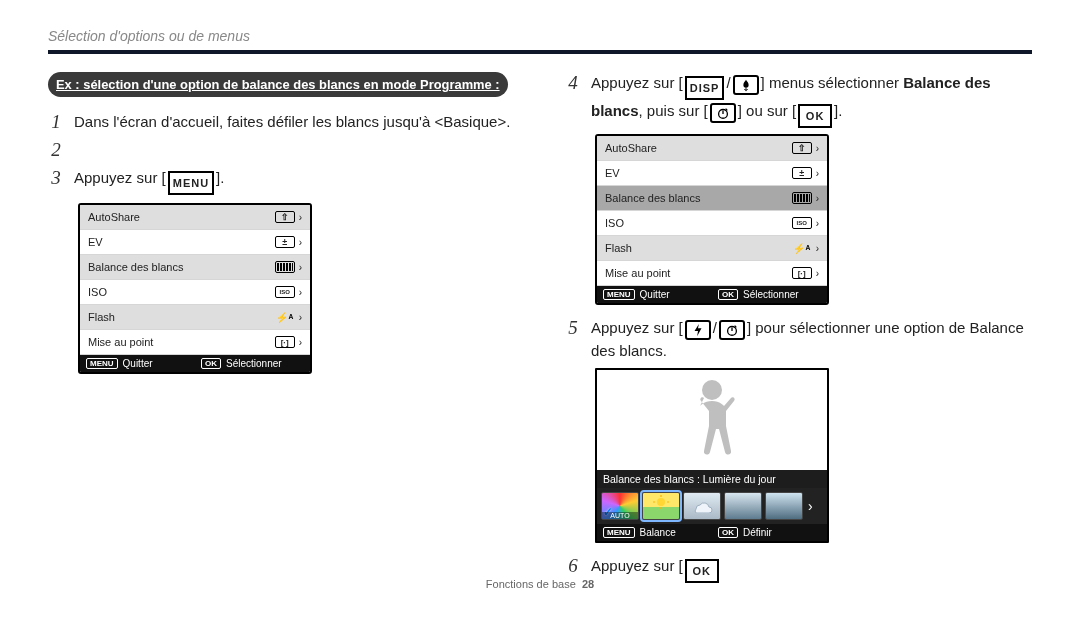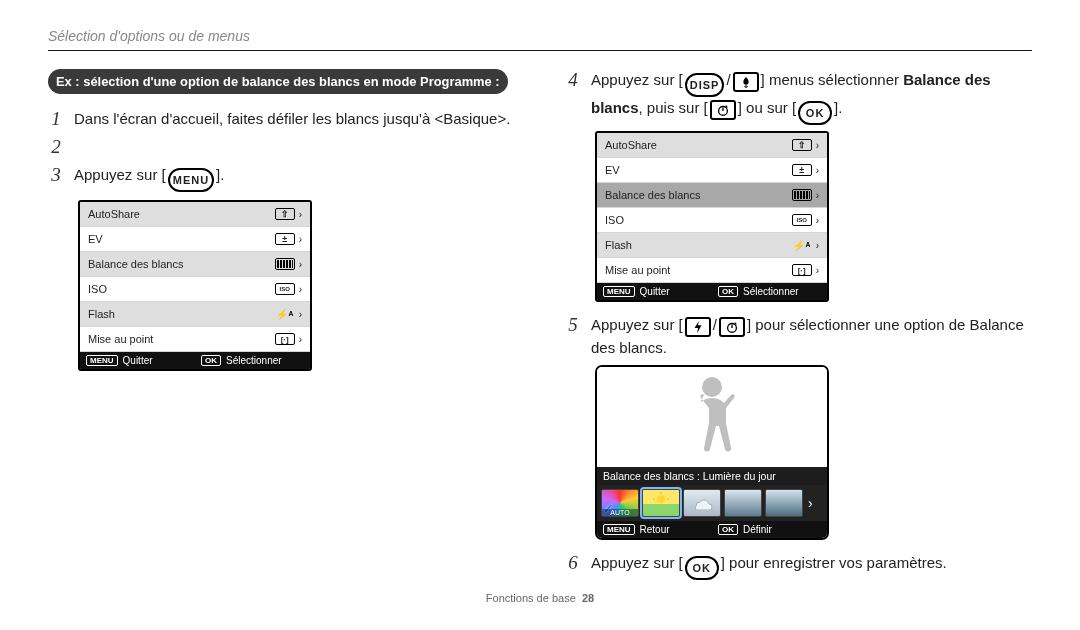--- a/index.html
+++ b/index.html
@@ -13,43 +13,44 @@
     box-sizing:border-box;
   }
   .page{
     position:absolute;
     left:48px; right:48px; top:28px; bottom:20px;
   }
   .breadcrumb{
     font-size:14px;
     color:#888;
     font-style:italic;
-    border-bottom:1px solid #0f172a;
+    border-bottom:4px solid #0f172a;
     padding-bottom:6px;
     margin-bottom:18px;
   }
   .columns{display:flex; gap:50px;}
   .col{flex:1;}
   .note-bar{
     background:#3a3a3a;
     color:#fff;
     border-radius:14px;
     padding:5px 8px;
     font-size:12.9px;
     font-weight:600;
     display:inline-block;
     margin-bottom:14px;
+    text-decoration:underline;
   }
   ol.steps{list-style:none; padding:0; margin:0 0 0 0;}
   ol.steps>li{display:flex; align-items:flex-start; gap:10px; margin-bottom:6px; font-size:15px; line-height:22px;}
   .stepnum{font-style:italic; font-family:"Georgia",serif; font-size:19px; color:#333; min-width:16px; text-align:center;}
   .angle{font-weight:400;}
   .inline-icon{
     display:inline-flex; align-items:center; justify-content:center;
-    border:2px solid #000; border-radius:12px;
+    border:2px solid #000; border-radius:0;
     min-width:24px; height:20px; padding:0 3px;
     font-weight:700; font-size:11px;
     background:#fff;
     vertical-align:-4px;
     letter-spacing:1px;
     margin:0 2px;
   }
   .inline-icon.small{height:16px; min-width:16px; border-radius:3px; font-size:10px;}
   .inline-button-label{font-family:Arial; font-weight:800;}
   .inline-icon svg{width:14px;height:14px;display:block;}
@@ -79,21 +80,21 @@
     display:flex; background:#111; color:#fff;
     font-size:10px;
   }
   .cam-footer>div{flex:1; display:flex; align-items:center; gap:5px; padding:3px 6px;}
   .cam-footer .pill{border:1px solid #fff; border-radius:2px; padding:0 3px; font-weight:700; font-size:8px;}
   .chev{font-size:10px;color:#222;}
 
   .wb-preview{
     width:230px;
     border:2px solid #000;
-    border-radius:7px;
+    border-radius:1px;
     background:#fff;
     margin-left:30px;
     margin-top:4px;
     overflow:hidden;
   }
   .wb-live{height:100px; background:#fff; position:relative;}
   .wb-live .silhouette{
     position:absolute; left:50%; top:6px; transform:translateX(-50%);
     width:60px; height:85px;
   }
@@ -108,21 +109,21 @@
   .wb-opt.sun{background:linear-gradient(#ffe76a 55%,#8bd76b 55%);}
   .wb-opt.cloudy{background:linear-gradient(#dfeaf2,#aab9c6);}
   .wb-opt.tung{background:linear-gradient(#d8e6ef,#5e7b8f);}
   .wb-opt.fluo{background:linear-gradient(#cfe3f0,#4f6d80);}
   .wb-opt.auto{background:conic-gradient(#ff3030,#ffcc33,#33cc66,#3399ff,#cc66ff,#ff3030);}
   .wb-check{position:absolute;left:1px;bottom:0px;color:#0077ff;font-size:12px;font-weight:900;text-shadow:0 0 2px #fff;}
   .wb-auto-label{position:absolute;left:0;right:0;bottom:0;background:rgba(0,0,0,.4);color:#fff;font-size:7px;text-align:center;}
   .wb-options .arrow{color:#fff; font-size:14px; padding:0 2px;}
 
   .page-footer{
-    position:absolute; bottom:6px; left:0; right:0;
+    position:absolute; bottom:20px; left:0; right:0;
     text-align:center; font-size:11px; color:#666;
   }
   .bold{font-weight:700;}
 
   
   .mini-ic{display:inline-block;width:20px;height:12px;position:relative;}
   .mini-ic::before{content:"";position:absolute;inset:0;border:1.2px solid #000;border-radius:2px;}
   .mini-ic.bars::after{content:"";position:absolute;left:2px;top:2px;right:2px;bottom:2px;
     background:repeating-linear-gradient(90deg,#000 0 2px,transparent 2px 3px);}
   .mini-ic.plusminus::after{content:"±";position:absolute;inset:0;display:flex;align-items:center;justify-content:center;font-size:9px;font-weight:700;}
@@ -353,36 +354,36 @@
                 <path d="M6 10a4 4 0 014-4 5 5 0 019 2 3 3 0 010 6H6a3 3 0 010-4z" fill="#eef4f9" stroke="#9fb0c0"></path>
               </svg>
           </div>
           <div class="wb-opt tung"></div>
           <div class="wb-opt fluo"></div>
           <span class="arrow">›</span>
         </div>
         <div class="cam-footer">
           <div>
               <span class="pill">MENU</span>
-              <span>Retour</span>
+              <span>Balance</span>
             </div>
           <div>
               <span class="pill">OK</span>
               <span>Définir</span>
             </div>
         </div>
       </div>
 
       <ol class="steps" style="margin-top:12px;">
         <li>
           <span class="stepnum">6</span>
           <span>
             <span>Appuyez sur [</span><span class="inline-icon">
                 <span class="inline-button-label">OK</span>
-              </span><span>] pour enregistrer vos paramètres.</span>
+              </span>
           </span>
         </li>
       </ol>
 
     </div>
   </div>
 
   <div class="page-footer">
     <span>Fonctions de base</span>&nbsp;&nbsp;<span class="bold">28</span>
   </div>

